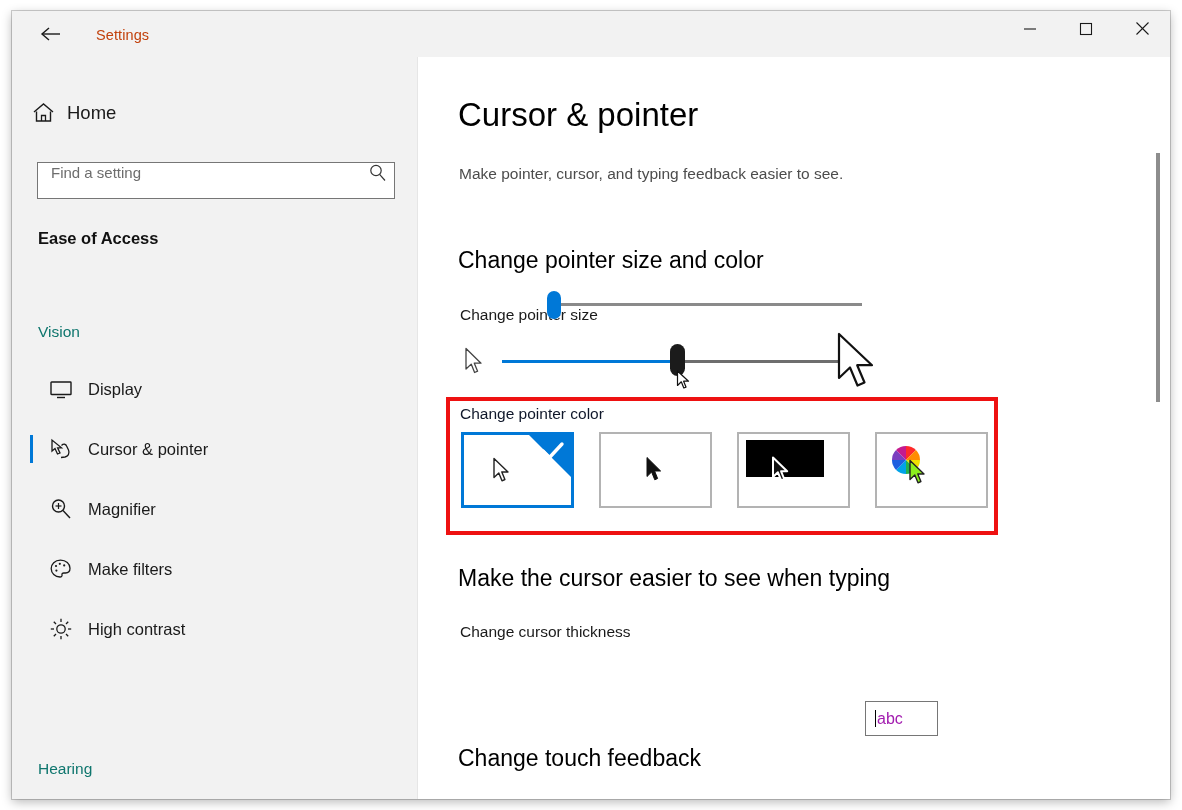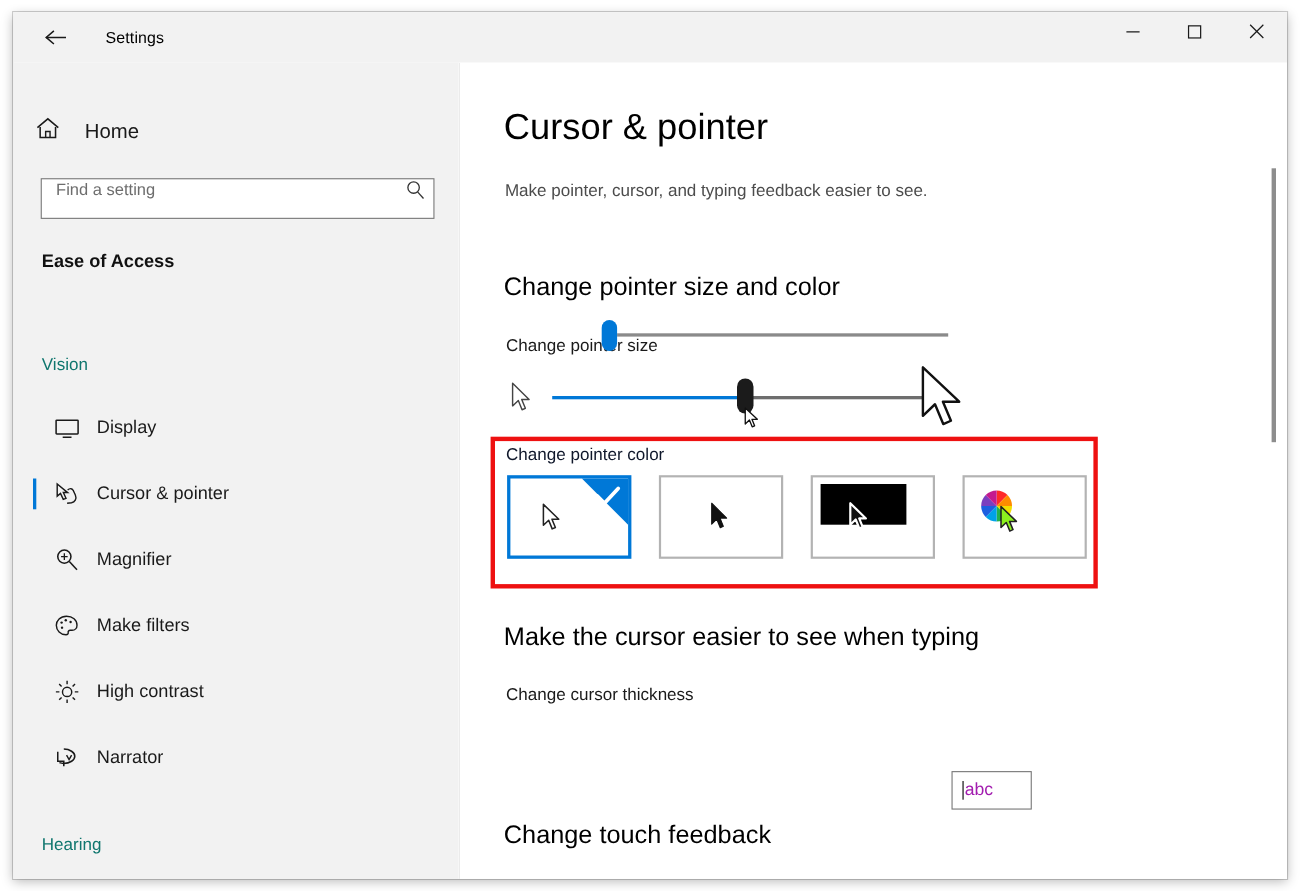--- a/index.html
+++ b/index.html
@@ -29,40 +29,40 @@
     width: 1158px; height: 46px;
     background: #f2f2f2;
   }
   .back-btn {
     position: absolute; left: 20px; top: 10px;
     width: 38px; height: 30px;
     display: flex; align-items: center; justify-content: center;
   }
   .win-title {
     position: absolute; left: 84px; top: 16px;
-    font-size: 14.5px; color: #000000;
+    font-size: 14.5px; color: #c2410c;
     letter-spacing: .1px;
   }
   .wbtns { position: absolute; right: 0; top: 0; display: flex; }
   .wbtn {
     width: 56px; height: 35px;
     display: flex; align-items: center; justify-content: center;
     background: transparent;
   }
   .wbtn svg { display: block; }
 
   
   .sidebar {
     position: absolute; left: 0; top: 46px;
     width: 405px; height: 742px;
     background: #f2f2f2;
   }
   .home-row {
     position: absolute; left: 20px; top: 45px;
-    display: flex; align-items: center; gap: 22px;
+    display: flex; gap: 12px;
     height: 34px;
   }
   .home-label { font-size: 18.5px; color: #1a1a1a; }
   .search-wrap {
     position: absolute; left: 25px; top: 105px;
     width: 356px; height: 35px;
     border: 1px solid #767676;
     background: #ffffff;
     display: flex; align-items: flex-start;
   }
@@ -341,30 +341,20 @@
               <line x1="4.8" y1="4.8" x2="7" y2="7"></line>
               <line x1="17" y1="17" x2="19.2" y2="19.2"></line>
               <line x1="19.2" y1="4.8" x2="17" y2="7"></line>
               <line x1="7" y1="17" x2="4.8" y2="19.2"></line>
             </g>
           </svg>
         </span>
         <span class="nav-label">High contrast</span>
       </div>
 
-      <div class="nav-item" style="top:606px">
-        <span class="nav-icon">
-          <svg width="25" height="23" viewBox="0 0 25 23">
-            <path d="M3.5 5.5 L3.5 14 L9 14 L9 18.5" fill="none" stroke="#1a1a1a" stroke-width="1.4"></path>
-            <path d="M9 3 C14.5 3 19 6 19 9.5 C19 13 14.5 16 9 16 C7.3 16 6 15.7 5 15.3" fill="none" stroke="#1a1a1a" stroke-width="1.4"></path>
-            <path d="M11.5 8.5 L13.8 12.5 L16.1 8.5" fill="none" stroke="#1a1a1a" stroke-width="1.3"></path>
-          </svg>
-        </span>
-        <span class="nav-label">Narrator</span>
-      </div>
 
       <div class="group-label" style="top:703px">Hearing</div>
     </div>
 
     <div class="content">
       <div class="sep-line"></div>
 
       <div class="page-title">Cursor &amp; pointer</div>
       <div class="page-sub">Make pointer, cursor, and typing feedback easier to see.</div>
 

